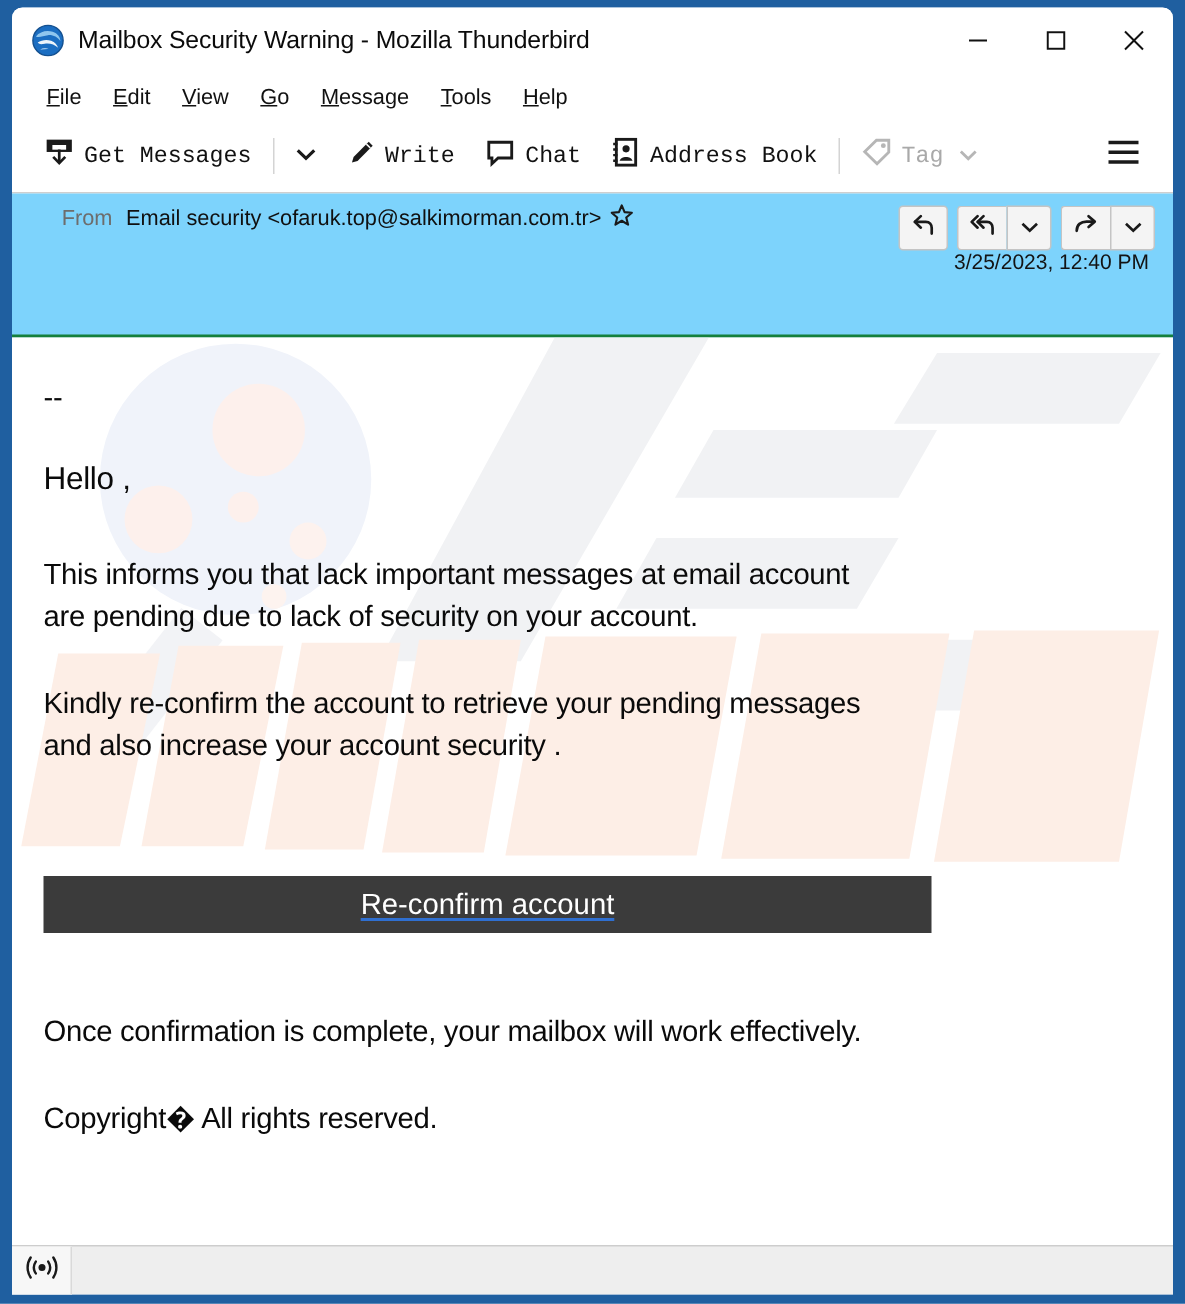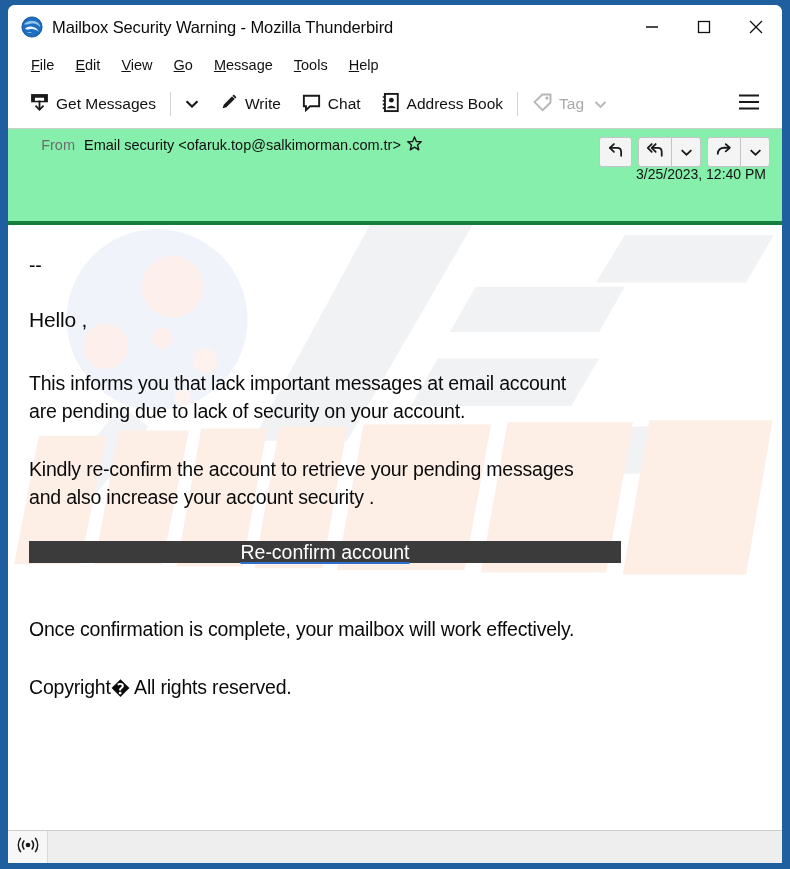--- a/index.html
+++ b/index.html
@@ -83,20 +83,21 @@
   
   #toolbar {
     flex: 0 0 49px;
     height: 49px;
     background: #ffffff;
     display: flex;
     align-items: center;
     padding: 0 12px 0 14px;
     position: relative;
     border-bottom: 1px solid #cfcfcf;
+    font-family: Liberation Mono, monospace;
   }
   .tb-btn {
     display: flex;
     align-items: center;
     gap: 6px;
     padding: 5px 7px;
     border-radius: 4px;
     white-space: nowrap;
     cursor: default;
   }
@@ -121,22 +122,22 @@
     top: 50%;
     transform: translateY(-50%);
     padding: 6px;
     cursor: default;
   }
 
   
   #msg-header {
     flex: 0 0 96px;
     height: 96px;
-    background: #86efac;
-    border-bottom: 4px solid #15803d;
+    background: #7dd3fc;
+    border-bottom: 2px solid #15803d;
     position: relative;
     padding: 7px 0 0 0;
   }
   .hdr-row {
     display: flex;
     align-items: baseline;
     height: 29px;
     padding-left: 0;
   }
   .hdr-label {
@@ -220,26 +221,27 @@
     color: #0a0a0a;
     line-height: 28px;
     letter-spacing: -0.2px;
   }
   .spacer-sm { height: 26px; }
   .spacer-md { height: 30px; }
   .spacer-lg { height: 34px; }
   #greeting { font-size: 21px; line-height: 30px; }
   #cta-button {
     width: 592px;
-    height: 22px;
+    height: 38px;
     background: #3b3b3b;
     display: flex;
     align-items: center;
     justify-content: center;
     cursor: default;
+    margin-top: 43px;
   }
   #cta-link {
     color: #ffffff;
     font-size: 19.5px;
     text-decoration: underline;
     text-decoration-color: #2f6fd0;
     text-decoration-thickness: 2px;
     text-underline-offset: 3px;
   }
 

